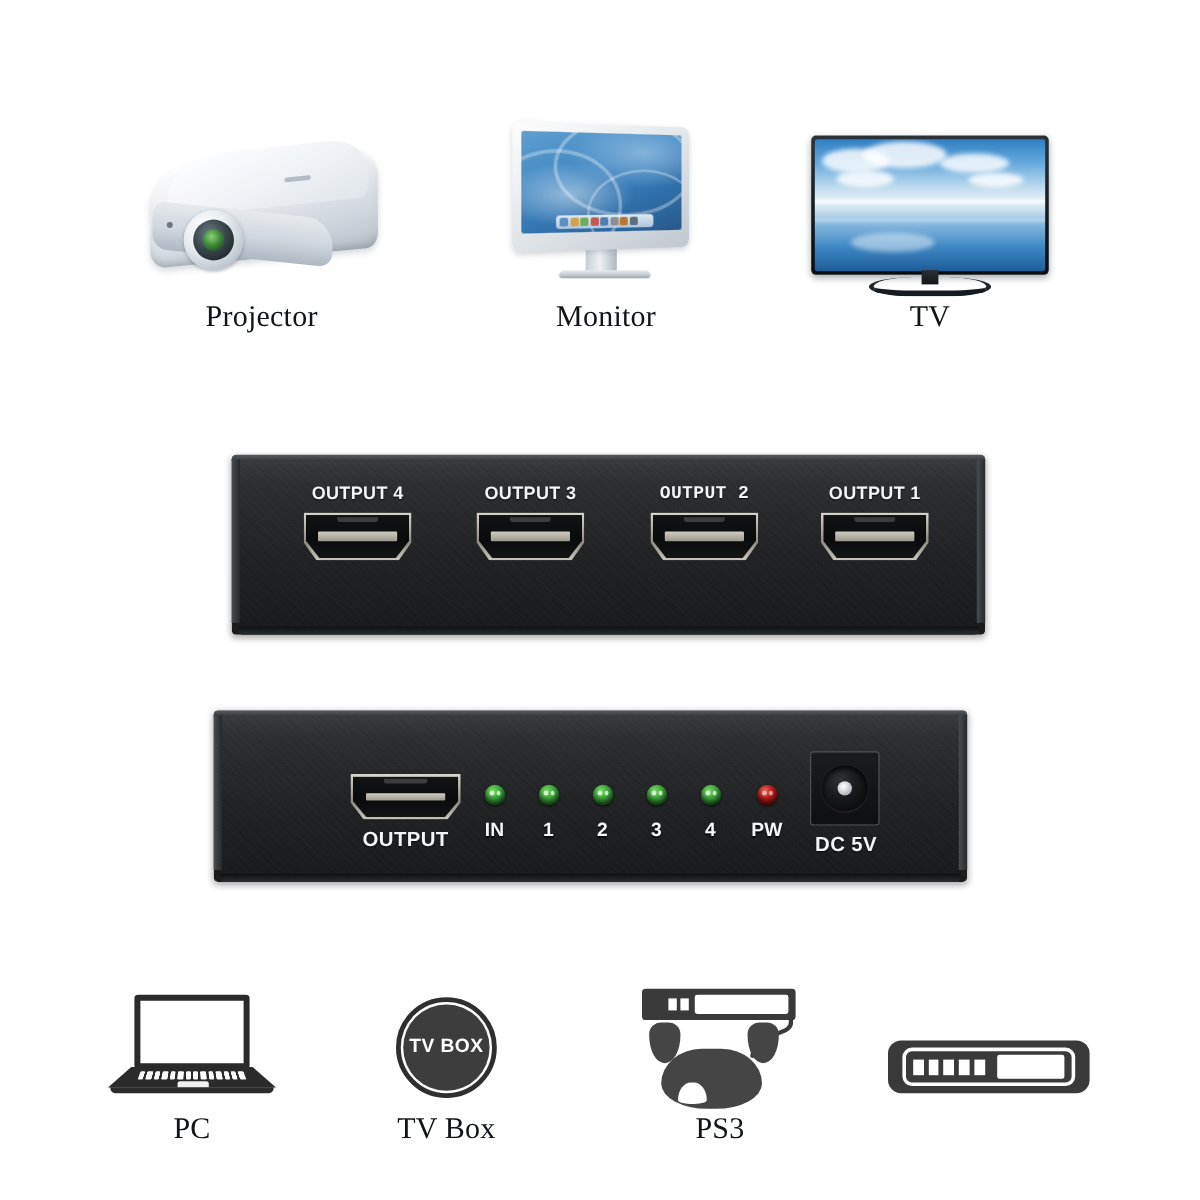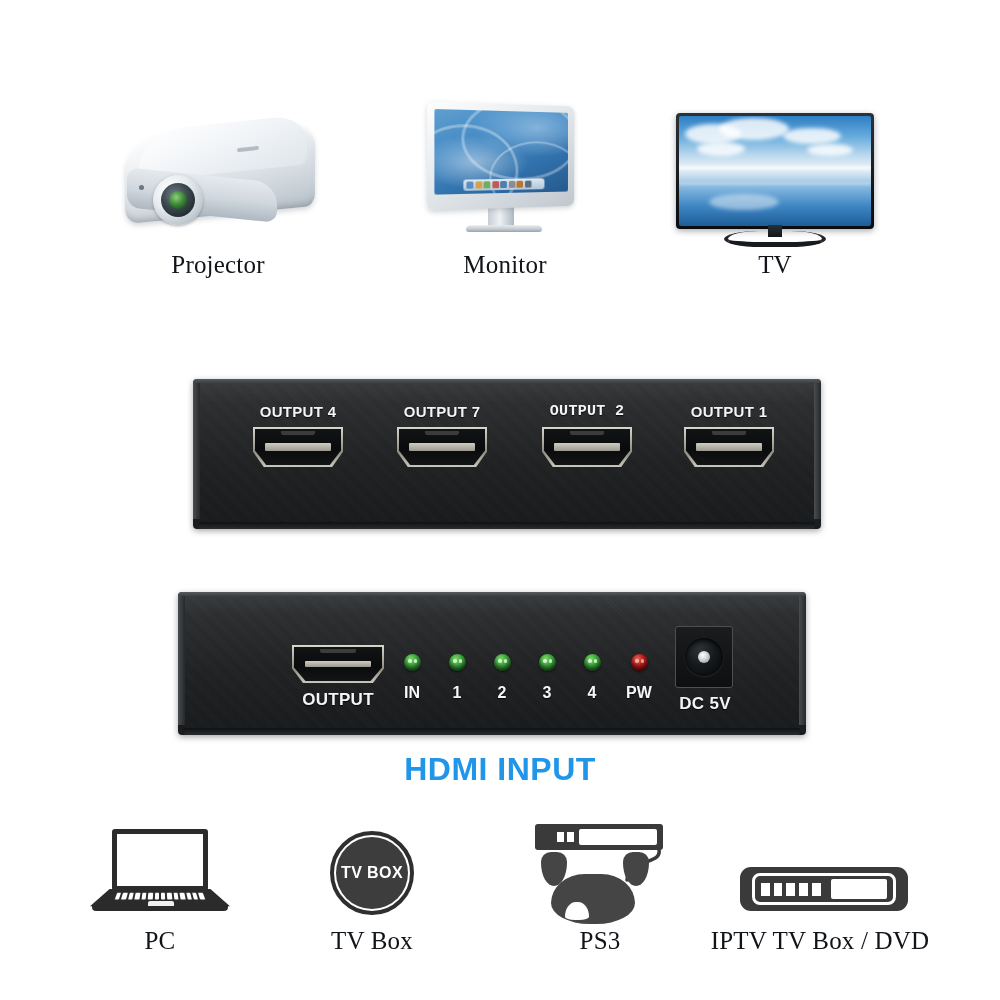--- a/index.html
+++ b/index.html
@@ -555,21 +555,21 @@
     <div class="splitter-botlip"></div>
 
     <div class="port-label" style="left:105px; top:24px;">OUTPUT 4</div>
     <div class="hdmi-port" style="left:60px; top:48px; width:90px; height:40px;">
       <div class="hdmi-inner">
         <div class="hdmi-notch"></div>
         <div class="hdmi-tongue"></div>
       </div>
     </div>
 
-    <div class="port-label" style="left:249px; top:24px;">OUTPUT 7</div>
+    <div class="port-label" style="left:249px; top:24px;">OUTPUT 3</div>
     <div class="hdmi-port" style="left:204px; top:48px; width:90px; height:40px;">
       <div class="hdmi-inner">
         <div class="hdmi-notch"></div>
         <div class="hdmi-tongue"></div>
       </div>
     </div>
 
     <div class="port-label" style="left:394px; top:24px;font-family:Liberation Mono, monospace;">OUTPUT 2</div>
     <div class="hdmi-port" style="left:349px; top:48px; width:90px; height:40px;">
       <div class="hdmi-inner">
@@ -638,21 +638,20 @@
     <div class="led-label" style="left:461px; top:92px;">PW</div>
 
     <div class="dc-housing" style="left:497px; top:34px; width:58px; height:62px;">
       <div class="dc-barrel" style="left:9px; top:11px; width:38px; height:38px;">
         <div class="dc-pin" style="left:13px; top:13px; width:12px; height:12px;"></div>
       </div>
     </div>
     <div class="port-label" style="left:527px; top:102px; font-size:17px;">DC 5V</div>
   </div>
 
-  <div class="banner" style="left:500px; top:722px;">HDMI INPUT</div>
 
   <div class="flat" style="left:90px; top:800px; width:142px; height:84px;">
     <div class="lap-lid"></div>
     <div class="lap-base"></div>
     <div class="lap-keys">
       <span class="lap-key"></span>
       <span class="lap-key"></span>
       <span class="lap-key"></span>
       <span class="lap-key"></span>
       <span class="lap-key"></span>
@@ -699,15 +698,14 @@
     <div class="iptv-shell"></div>
     <div class="iptv-face">
       <span class="iptv-sq"></span>
       <span class="iptv-sq"></span>
       <span class="iptv-sq"></span>
       <span class="iptv-sq"></span>
       <span class="iptv-sq"></span>
       <span class="iptv-panel"></span>
     </div>
   </div>
-  <div class="serif-label" style="left:820px; top:898px;">IPTV TV Box / DVD</div>
 
 </div>
 
 </body></html>

